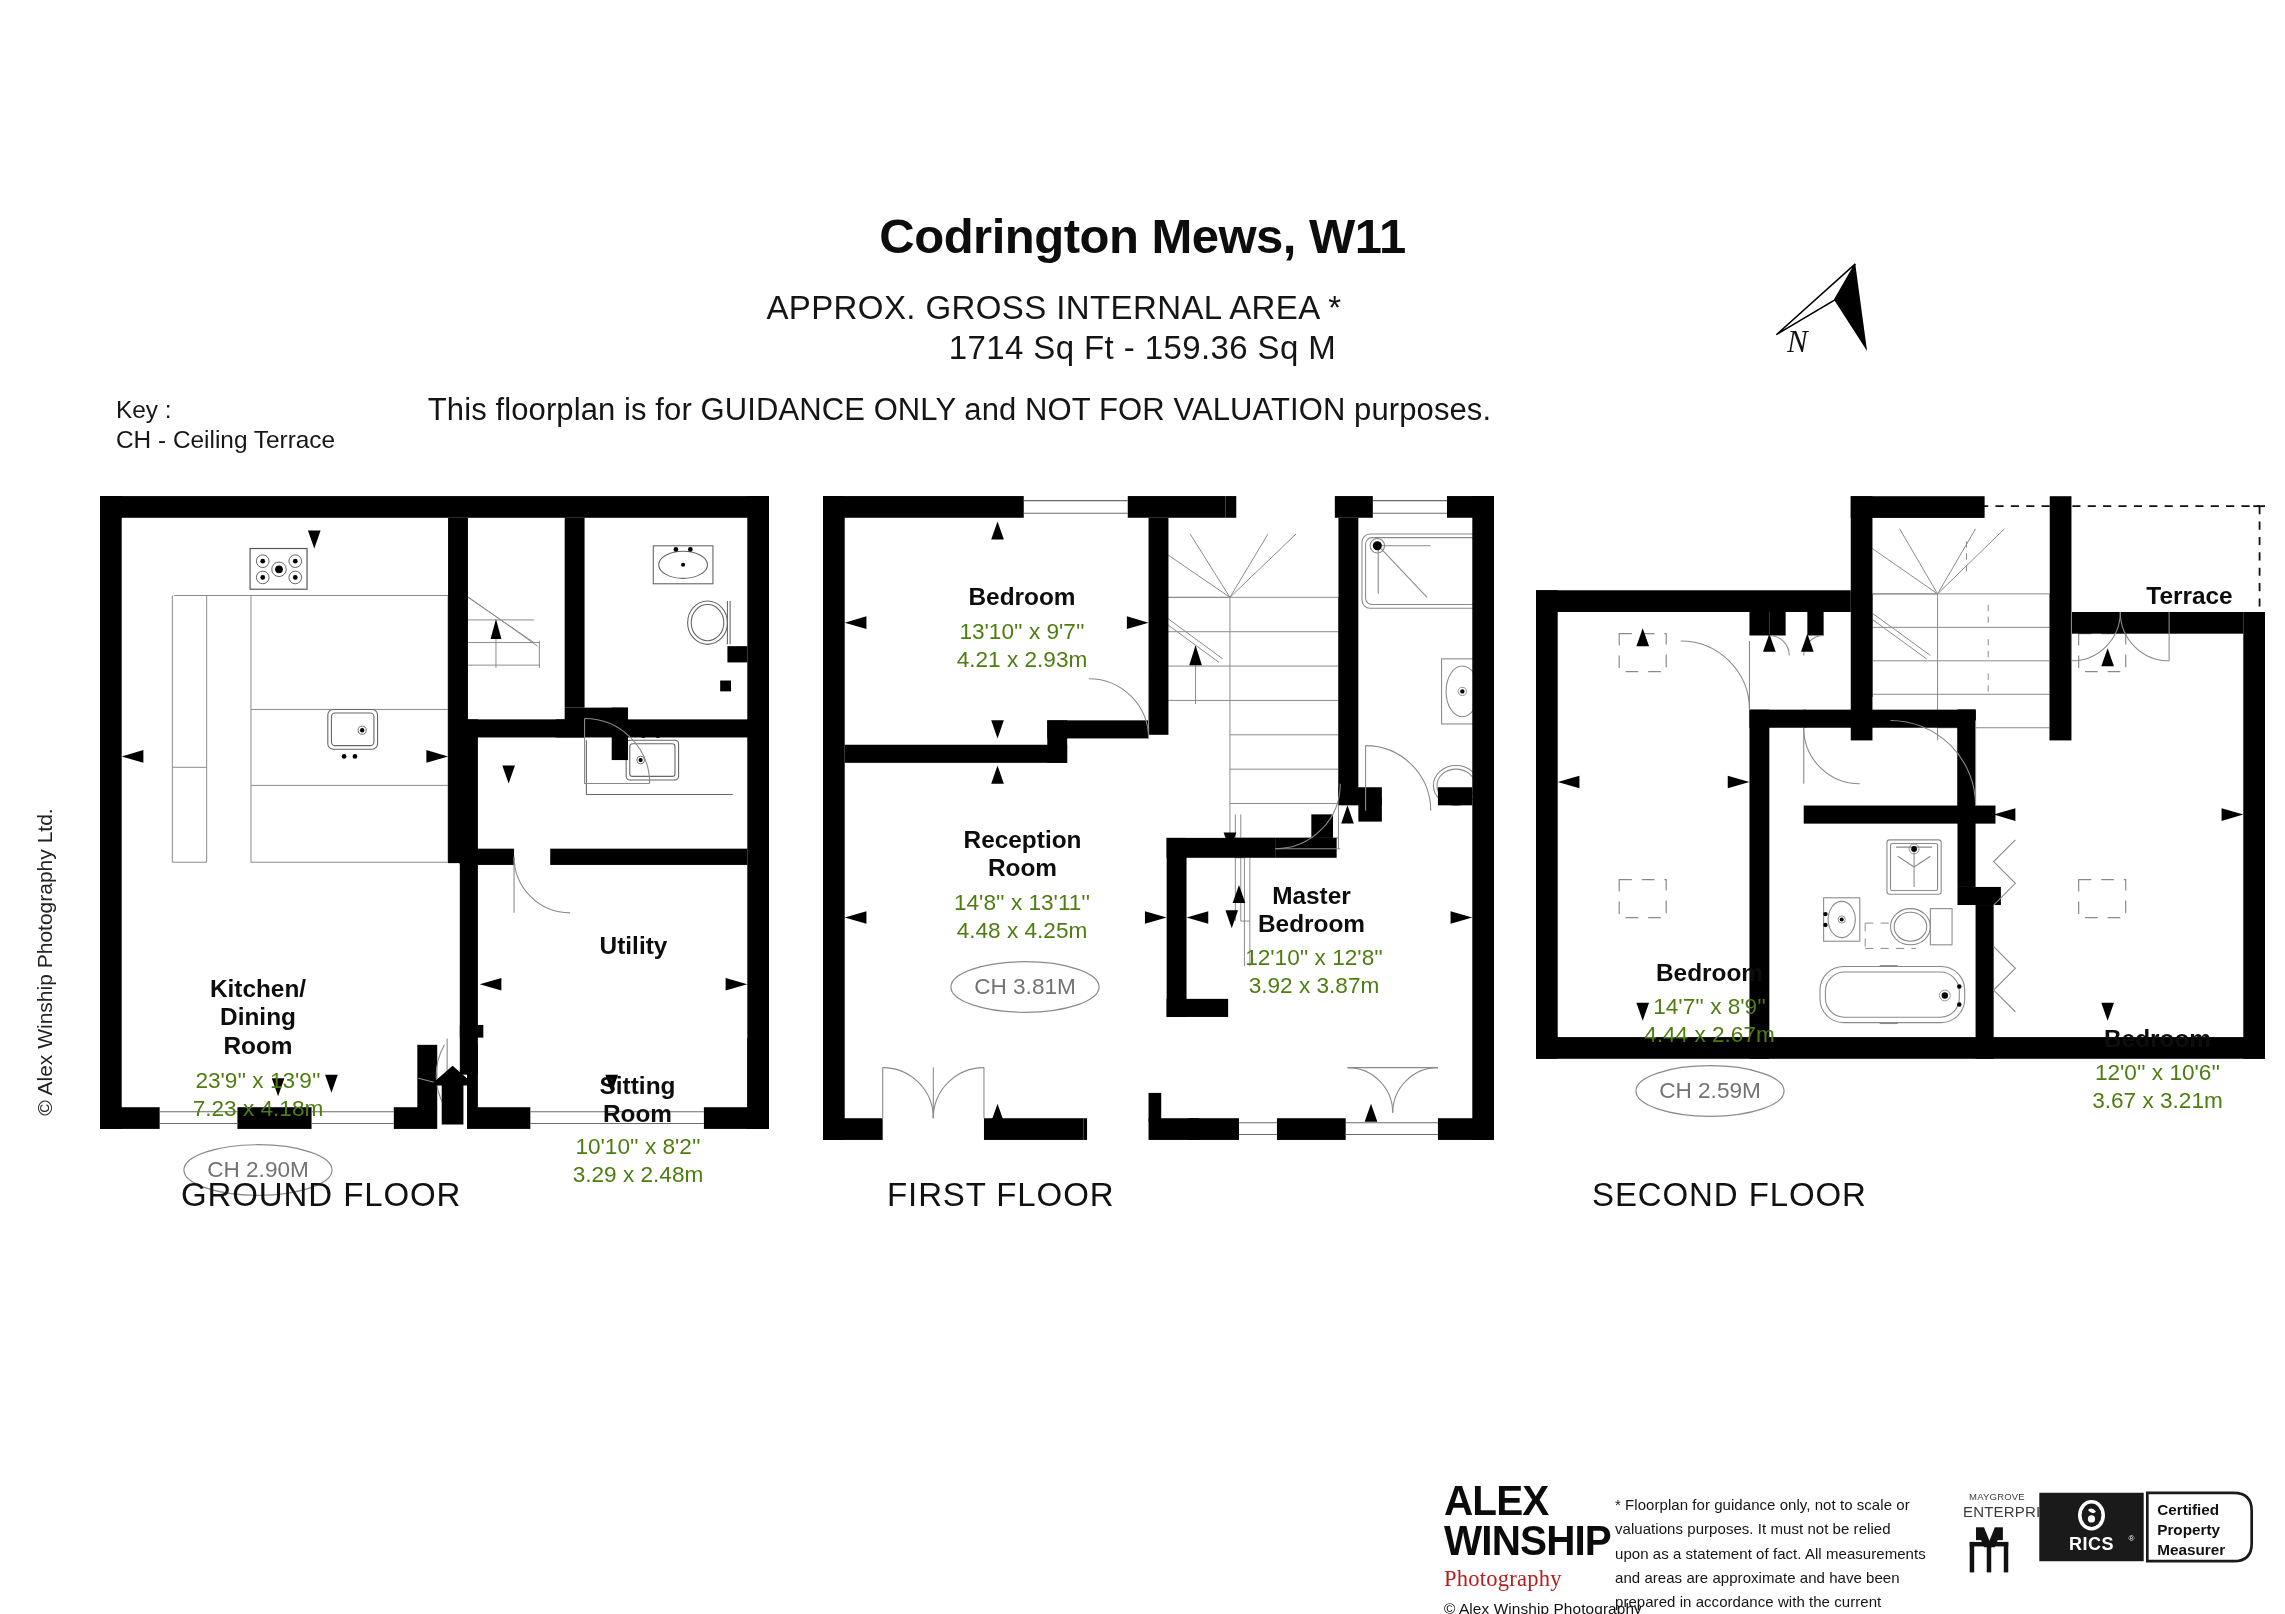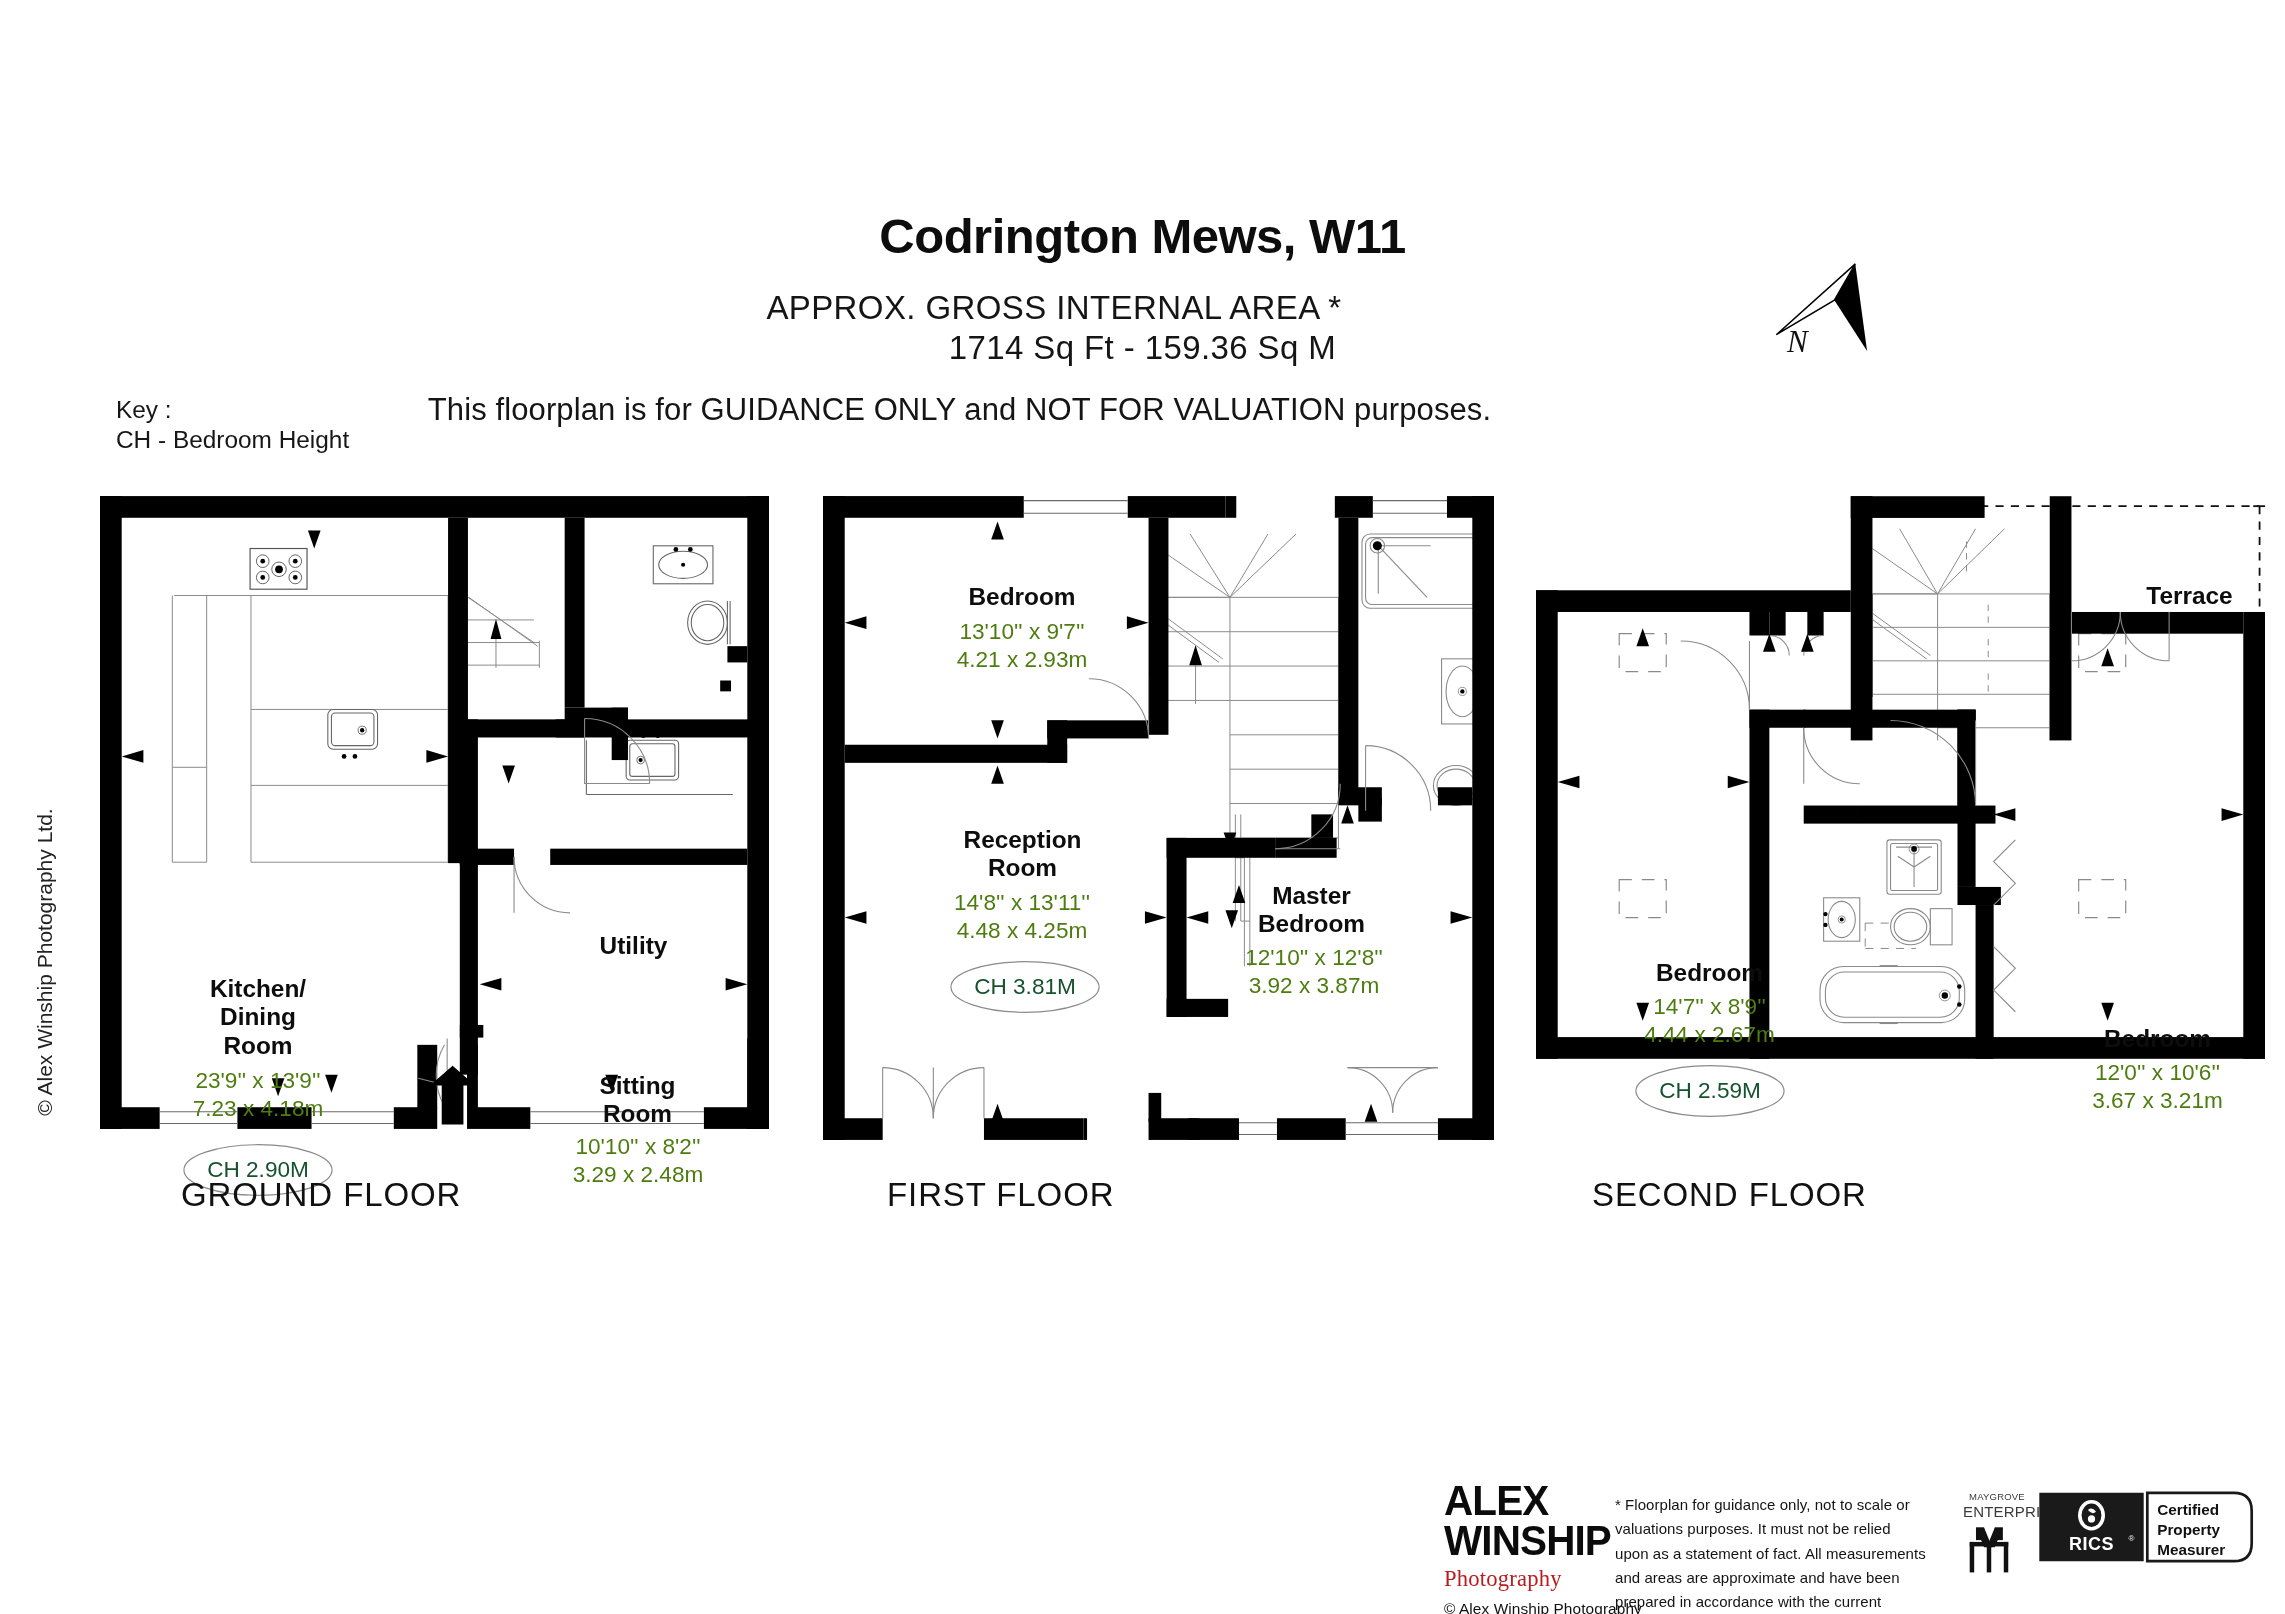--- a/index.html
+++ b/index.html
@@ -62,21 +62,21 @@
   
   .room-name{
     position:absolute;font-size:24.4px;font-weight:bold;color:#0d0d0d;
     text-align:center;line-height:1.16;white-space:nowrap;
   }
   .room-dims{
     position:absolute;font-size:22.6px;font-weight:400;color:#4d7c0f;
     text-align:center;line-height:1.22;white-space:nowrap;
   }
   .ch-text{
-    position:absolute;font-size:22.6px;color:#14532d;text-align:center;
+    position:absolute;font-size:22.6px;color:#737373;text-align:center;
     white-space:nowrap;
   }
   #logo-alex{left:1444px;top:1480px;width:217px;}
   #logo-alex .l1,#logo-alex .l2{
     font-family:"Liberation Sans","DejaVu Sans",sans-serif;
     font-weight:bold;font-size:43px;line-height:0.94;letter-spacing:-0.9px;
     color:#0b0b0b;
     transform:scaleX(0.94);transform-origin:left center;
   }
   #logo-alex .l3{
@@ -98,21 +98,21 @@
 </style>
 </head>
 <body>
 
 <div class="abs" id="page-title">Codrington Mews, W11</div>
 <div class="abs" id="area-line1">APPROX. GROSS INTERNAL  AREA *</div>
 <div class="abs" id="area-line2">1714 Sq Ft  -  159.36 Sq M</div>
 <div class="abs" id="guidance">This floorplan is for GUIDANCE ONLY and NOT FOR VALUATION purposes.</div>
 
 <div class="abs" id="key-title">Key :</div>
-<div class="abs" id="key-line">CH - Bedroom Height</div>
+<div class="abs" id="key-line">CH - Ceiling Terrace</div>
 
 <div class="abs" id="compass">
   <svg width="109" height="118" viewBox="0 0 120 130">
     <polygon points="95,12 108,108 72,52" fill="#000"></polygon>
     <polygon points="95,12 72,52 8,90" fill="#ffffff" stroke="#000" stroke-width="1.6"></polygon>
   </svg>
 </div>
 <div class="abs" id="compass-n">N</div>
 
 <div class="abs" id="copyright-vertical">© Alex Winship Photography Ltd.</div>

